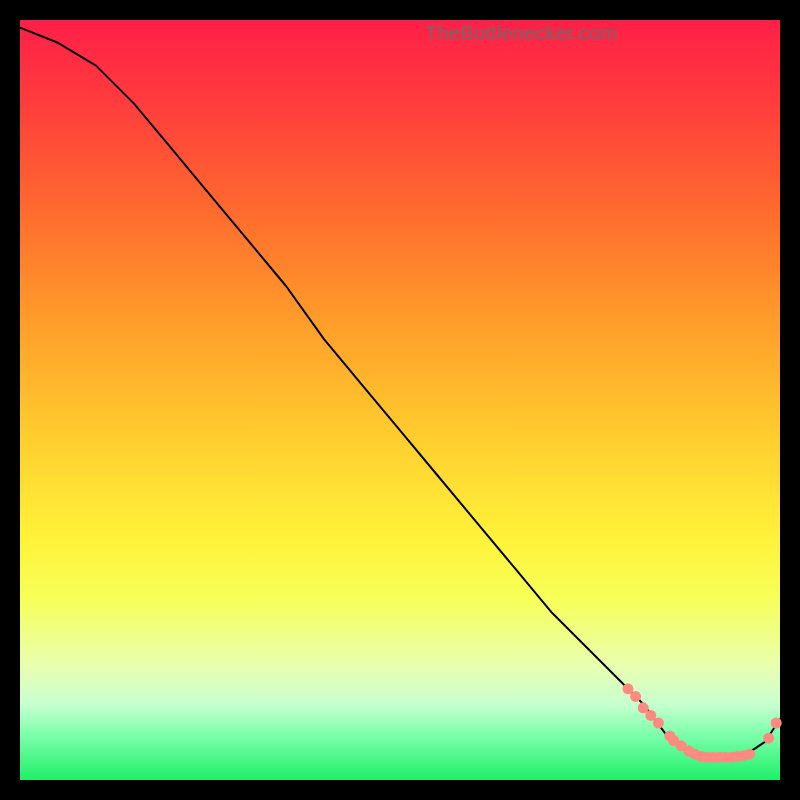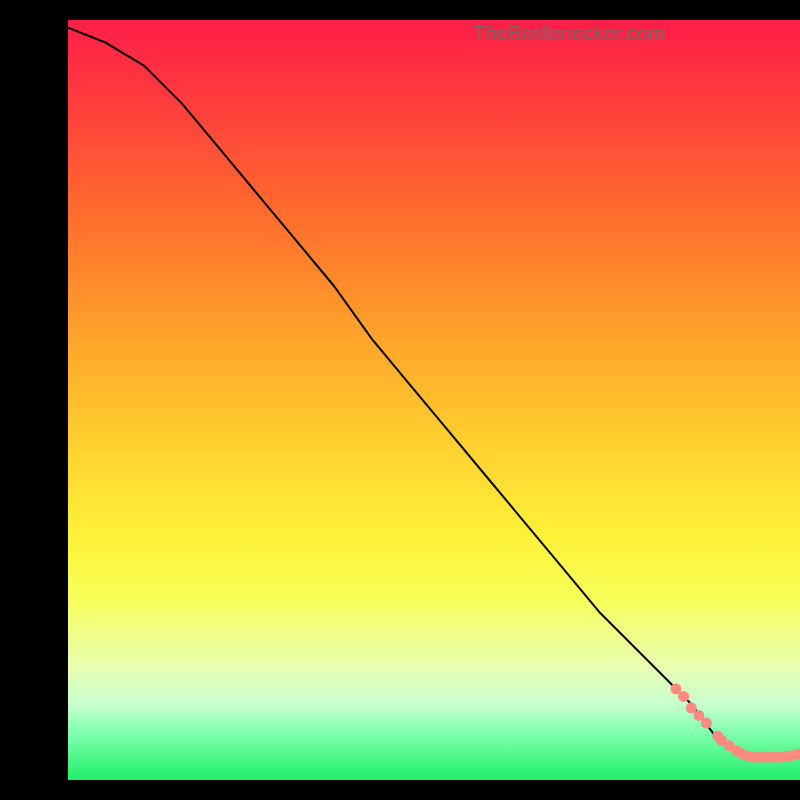--- a/index.html
+++ b/index.html
@@ -11,21 +11,20 @@
     overflow: hidden;
     font-family: Arial, Helvetica, sans-serif;
   }
   .frame {
     position: absolute;
     left: 20px;
     top: 20px;
     width: 601px;
     height: 760px;
     background: #fef9c3;
-    margin-left: 48px;
   }
   .plot-area {
     position: absolute;
     left: 0;
     top: 0;
     width: 760px;
     height: 760px;
     
     background: linear-gradient(
       to bottom,

